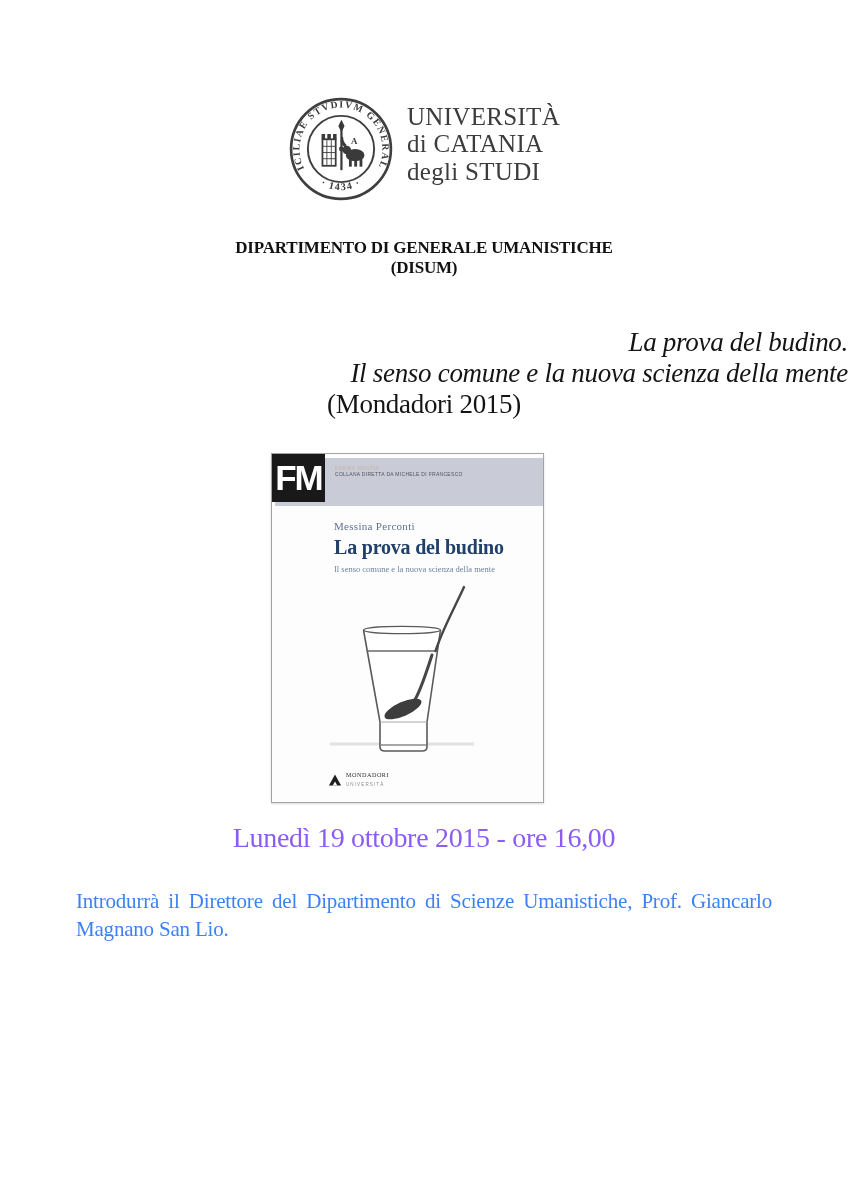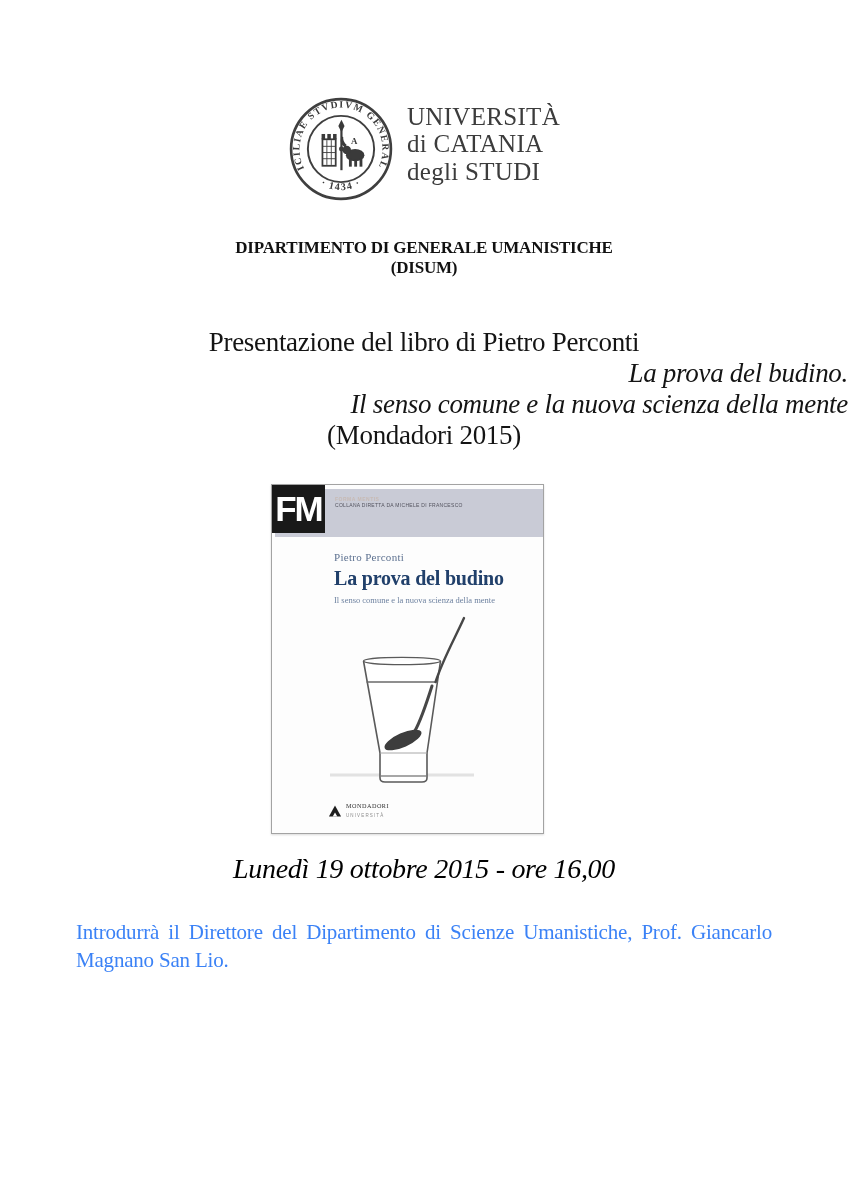--- a/index.html
+++ b/index.html
@@ -59,21 +59,21 @@
   .glass-art { position:absolute; left:50px; top:125px; }
   .publisher { position:absolute; left:56px; top:316px; display:flex; align-items:center; gap:4px; }
   .pub-text { display:flex; flex-direction:column; justify-content:center; }
   .pub-name { font-size:10px; line-height:10px; letter-spacing:0.8px; color:#2e2e2e;
     font-family:"Liberation Serif",serif; transform:scale(0.62); transform-origin:left center; width:160px; }
   .pub-div { font-size:10px; line-height:9px; letter-spacing:2.5px; color:#8d8d8d;
     transform:scale(0.45); transform-origin:left center; width:220px; }
 
   
   .event-info { text-align:center; margin-top:17px;
-    font-size:28px; line-height:35px; letter-spacing:-0.3px; color:#000000;font-style:italic; }
+    font-size:28px; line-height:35px; letter-spacing:-0.3px; color:#8b5cf6; }
 
   
   .details { width:696px; margin:32px auto 0 auto;
     font-size:21px; line-height:28px; letter-spacing:-0.2px;
     text-align:justify; color:#3b82f6;font-family:Liberation Serif, serif; }
 </style>
 </head>
 <body>
 
 <div class="page">
@@ -127,36 +127,35 @@
       <div>degli STUDI</div>
     </div>
   </div>
 
   <div class="dept">
     <div>DIPARTIMENTO DI GENERALE UMANISTICHE</div>
     <div>(DISUM)</div>
   </div>
 
   <div class="event-title">
-    <div>Presentazione del libro di Pietro Perconti</div>
     <div class="it">La prova del budino.</div>
     <div class="it">Il senso comune e la nuova scienza della mente</div>
     <div>(Mondadori 2015)</div>
   </div>
 
   <div class="cover-wrap">
     <div class="cover">
       <div class="cover-band">
         <div class="series-text">
           <div class="series-line1">FORMA MENTIS</div>
           <div class="series-line2">COLLANA DIRETTA DA MICHELE DI FRANCESCO</div>
         </div>
       </div>
       <div class="fm-square">FM</div>
-      <div class="cover-author">Pietro Perconti</div>
+      <div class="cover-author">Messina Perconti</div>
       <div class="cover-title">La prova del budino</div>
       <div class="cover-subtitle">Il senso comune e la nuova scienza della mente</div>
 
       <svg class="glass-art" width="160" height="180" viewBox="0 0 160 180">
         <line x1="8" y1="165" x2="152" y2="165" stroke="#e2e2e2" stroke-width="3"></line>
         <path d="M41.5 51 L58 143 L58 168 Q58 172 63 172 L100 172 Q105 172 105 168 L105 143 L118.5 51" fill="#ffffff" stroke="#5a5a5a" stroke-width="1.6" stroke-linejoin="round"></path>
         <ellipse cx="80" cy="51" rx="38.5" ry="3.6" fill="none" stroke="#5a5a5a" stroke-width="1.3"></ellipse>
         <line x1="44.5" y1="72" x2="115.5" y2="72" stroke="#6a6a6a" stroke-width="1.6"></line>
         <line x1="58" y1="143" x2="105" y2="143" stroke="#a8a8a8" stroke-width="1"></line>
         <line x1="59" y1="166" x2="104" y2="166" stroke="#8a8a8a" stroke-width="1.4"></line>

